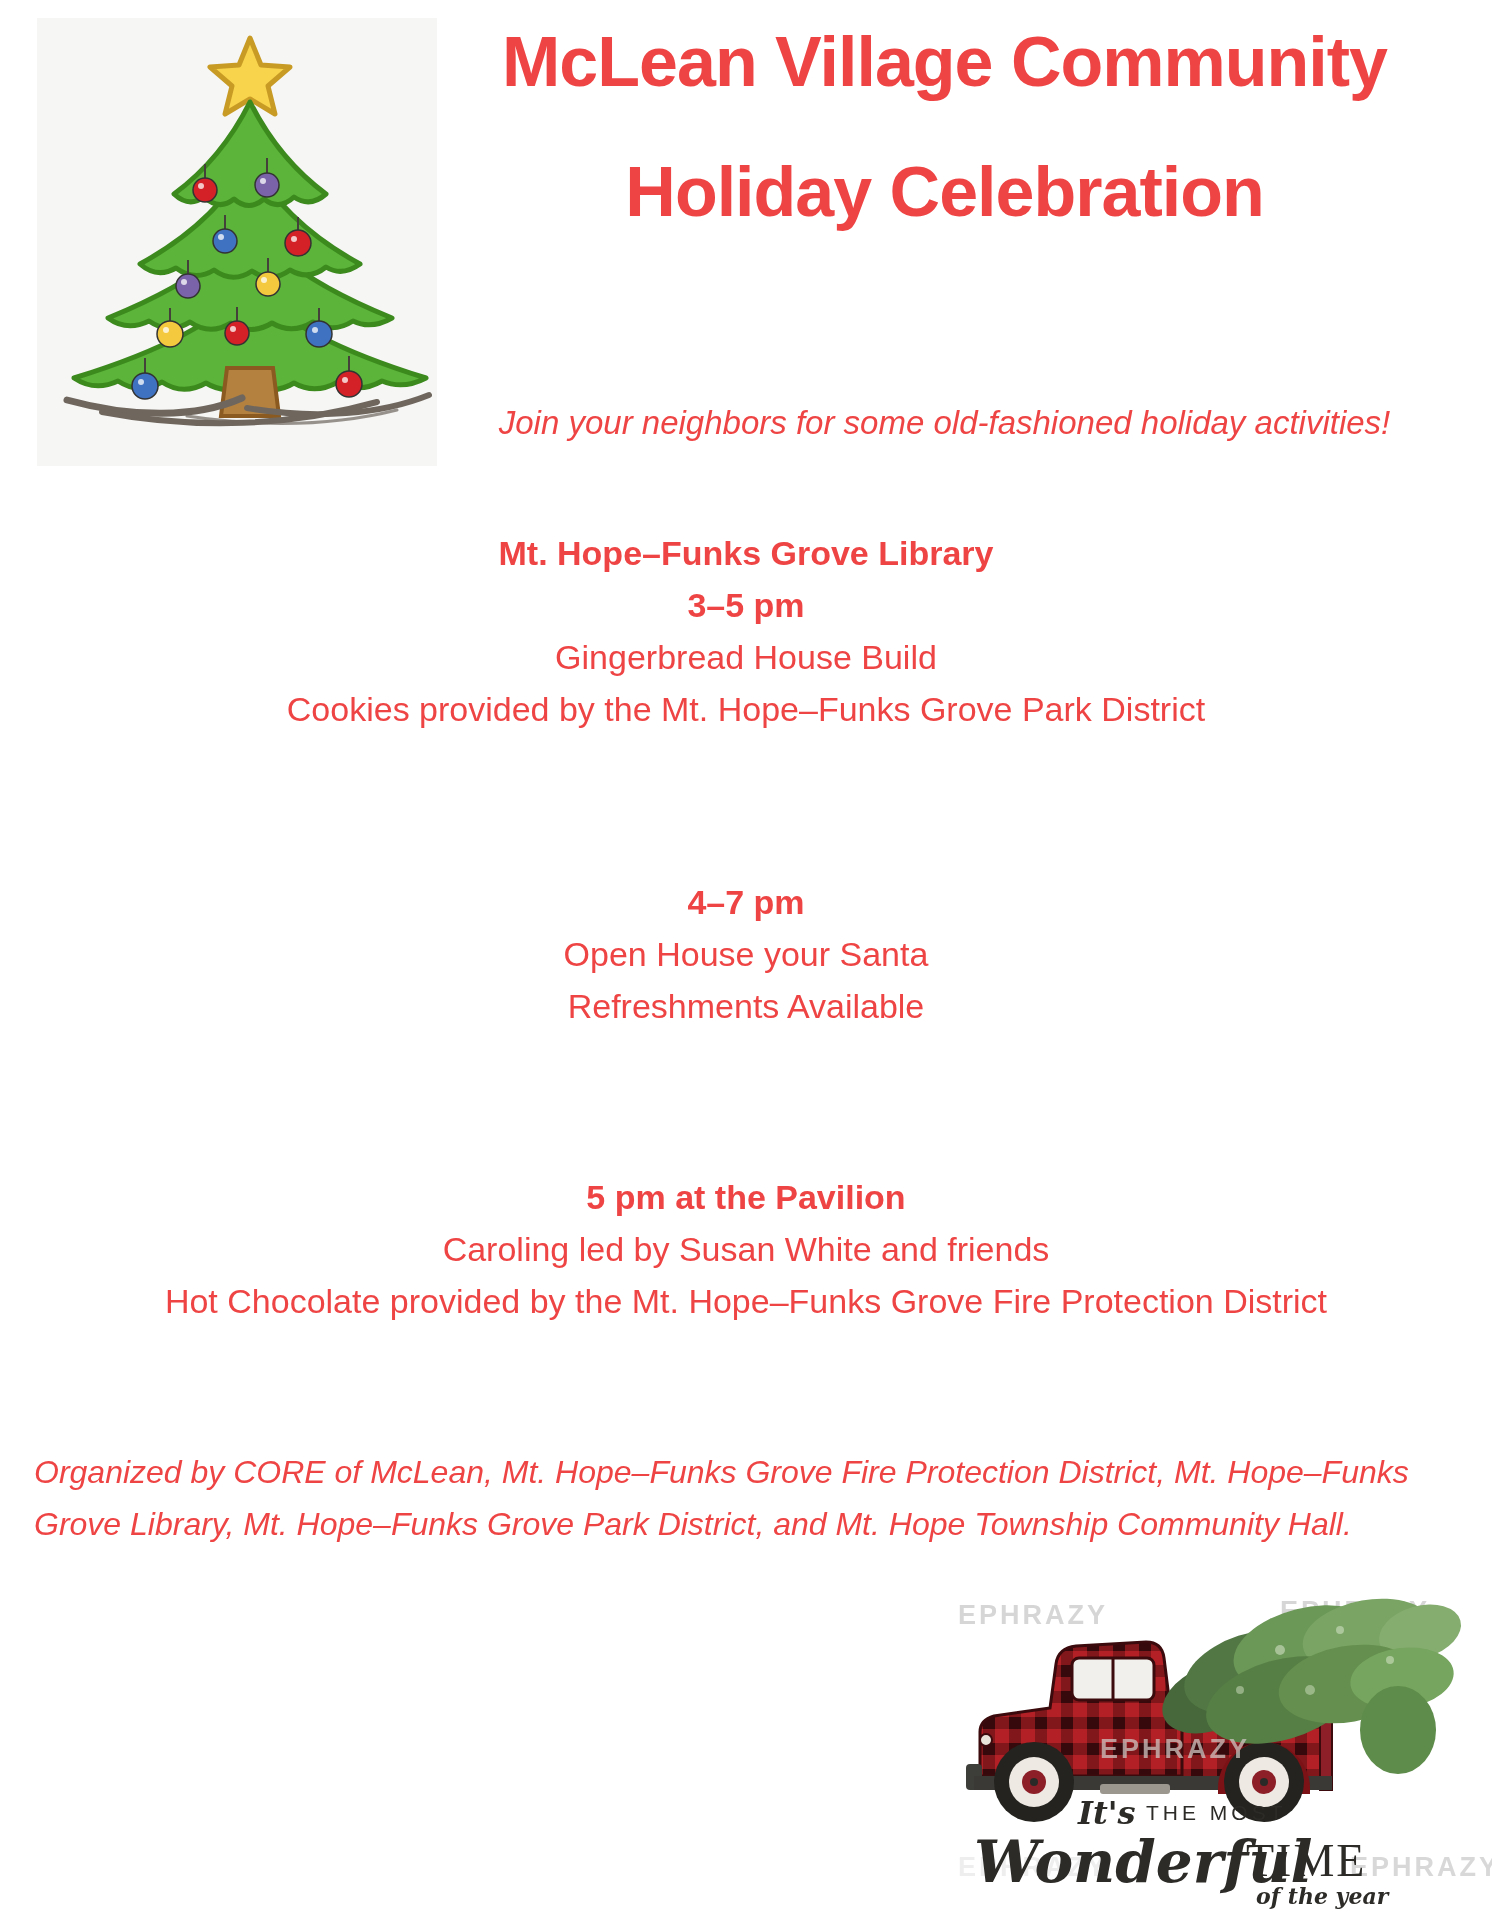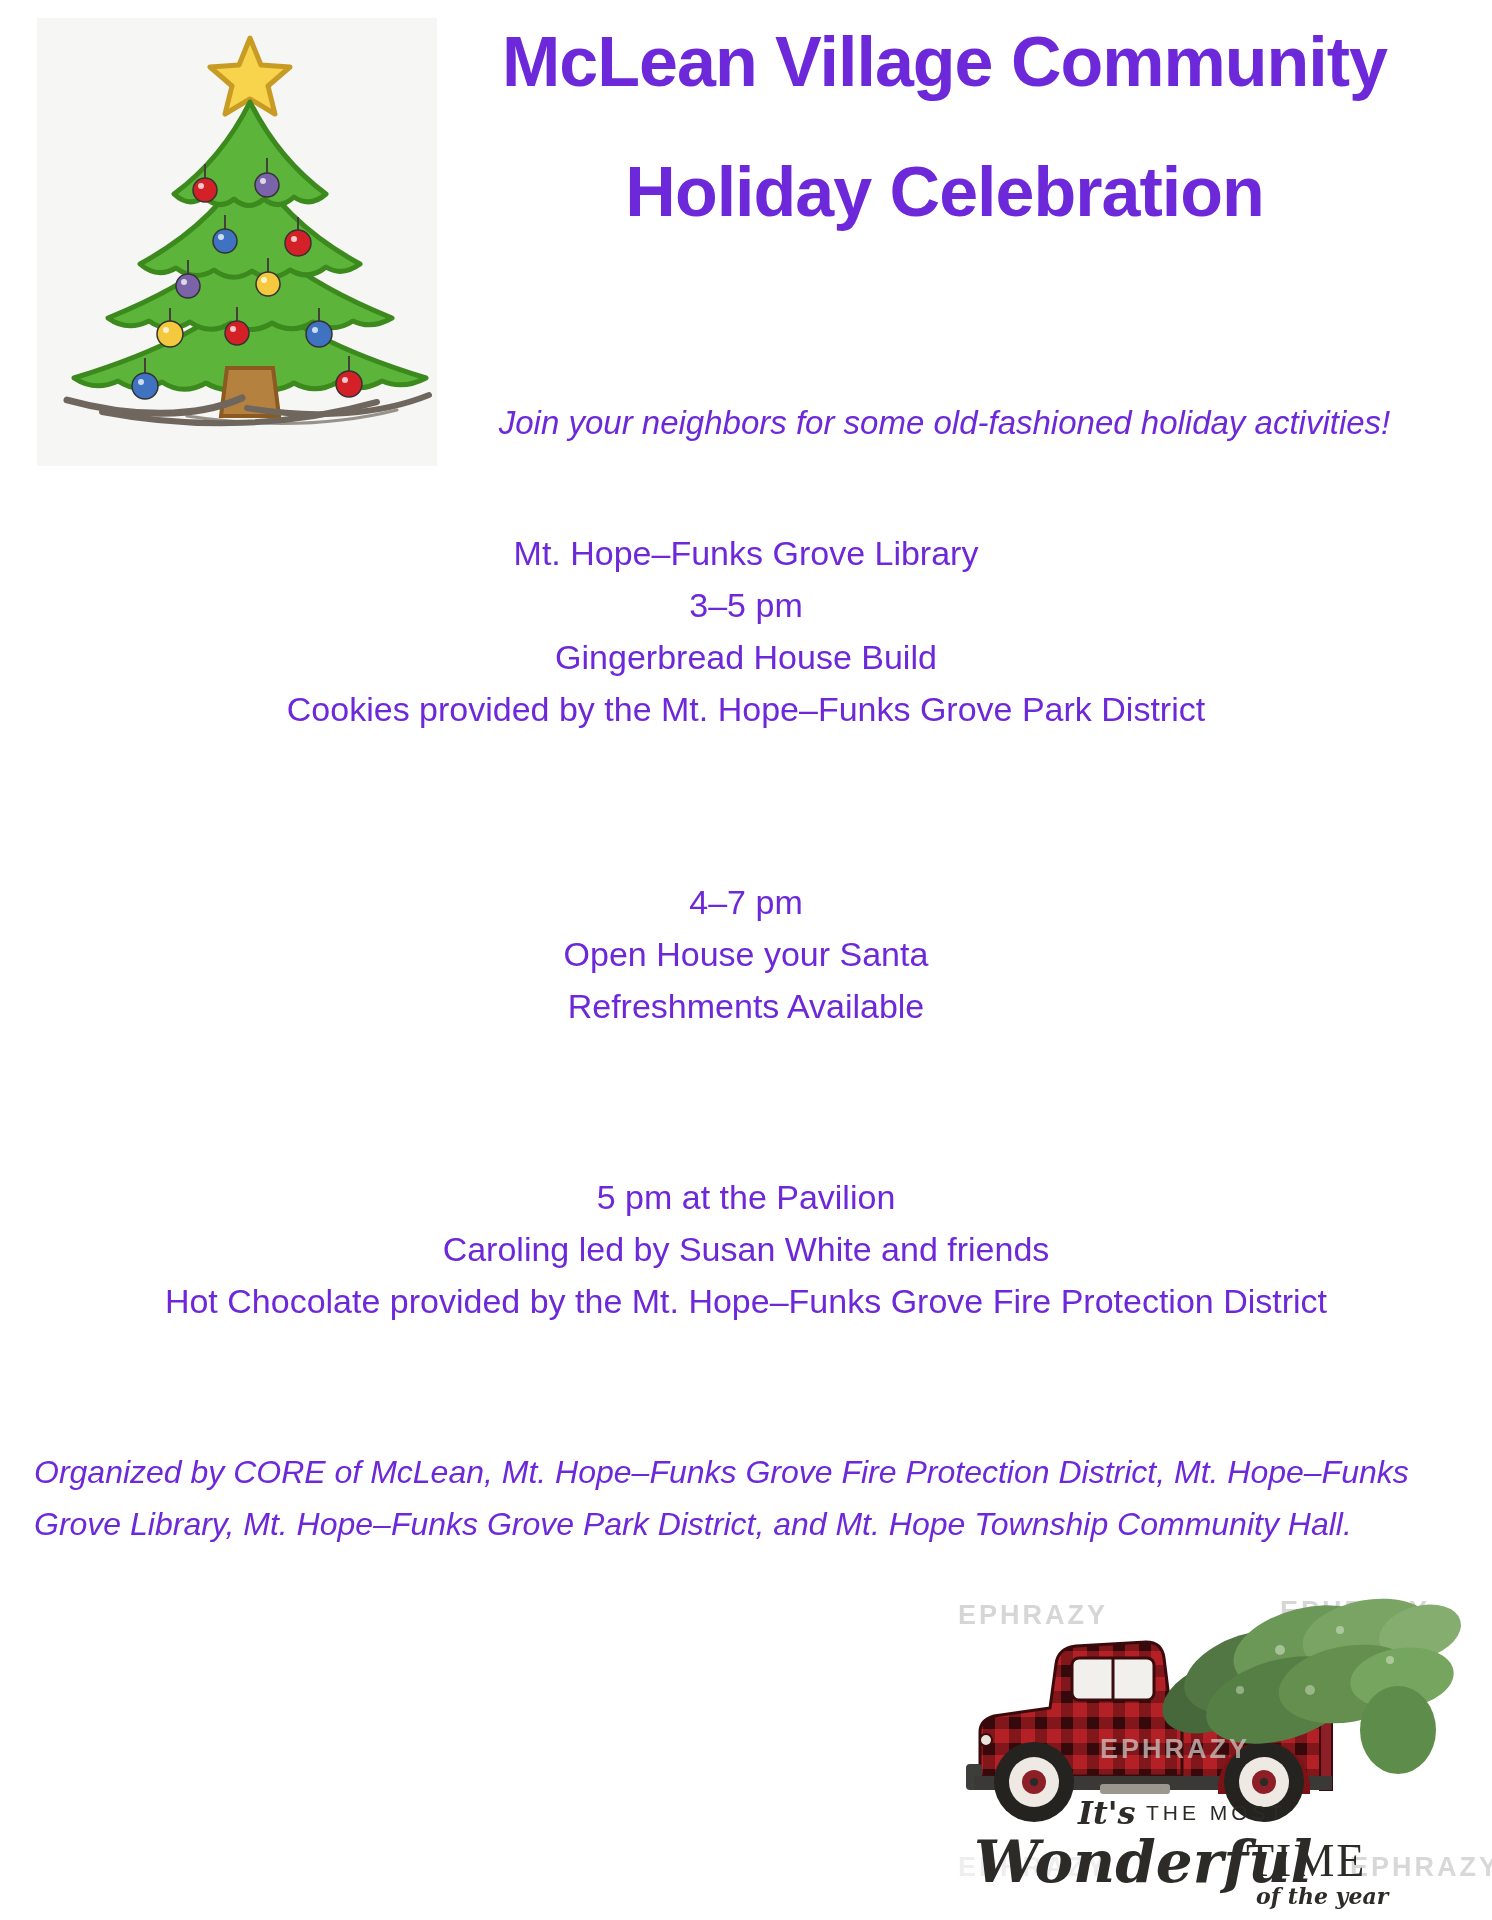--- a/index.html
+++ b/index.html
@@ -1,31 +1,31 @@
 <!DOCTYPE html>
 <html><head>
 <meta charset="utf-8">
 <style>
   html,body{margin:0;padding:0;background:#888;}
   .page{position:relative;width:1492px;height:1920px;background:#ffffff;margin:0 auto;
-        font-family:"Liberation Sans",sans-serif;color:#6d28d9;overflow:hidden;}
+        font-family:"Liberation Sans",sans-serif;color:#ef4444;overflow:hidden;}
 
   
   .tree-figure{position:absolute;left:37px;top:18px;width:400px;height:448px;background:#f6f6f5;}
   .title-line{position:absolute;left:437px;right:40px;text-align:center;
               font-weight:700;font-size:70px;line-height:1.1;letter-spacing:-1px;white-space:nowrap;}
   .t1{top:24px;} .t2{top:154px;} .t3{top:286px;}
   .t3 sup{font-size:0.56em;position:relative;top:-0.5em;vertical-align:baseline;}
   .subtitle{position:absolute;left:437px;right:40px;top:404px;text-align:center;
             font-style:italic;font-size:33px;white-space:nowrap;}
 
   
   .event{position:absolute;left:0;right:0;text-align:center;font-size:34px;line-height:52px;}
   .ev-1{top:527px;} .ev-2{top:876px;} .ev-3{top:1171px;}
-  .ev-name,.ev-time{font-weight:400;}
+  .ev-name,.ev-time{font-weight:700;}
 
   
   .footer{position:absolute;left:34px;top:1446px;width:1430px;
           font-style:italic;font-size:32px;line-height:52px;text-align:left;}
 
   
   .truck-figure{position:absolute;left:950px;top:1580px;width:542px;height:340px;}
   svg{display:block;}
 </style>
 </head>

